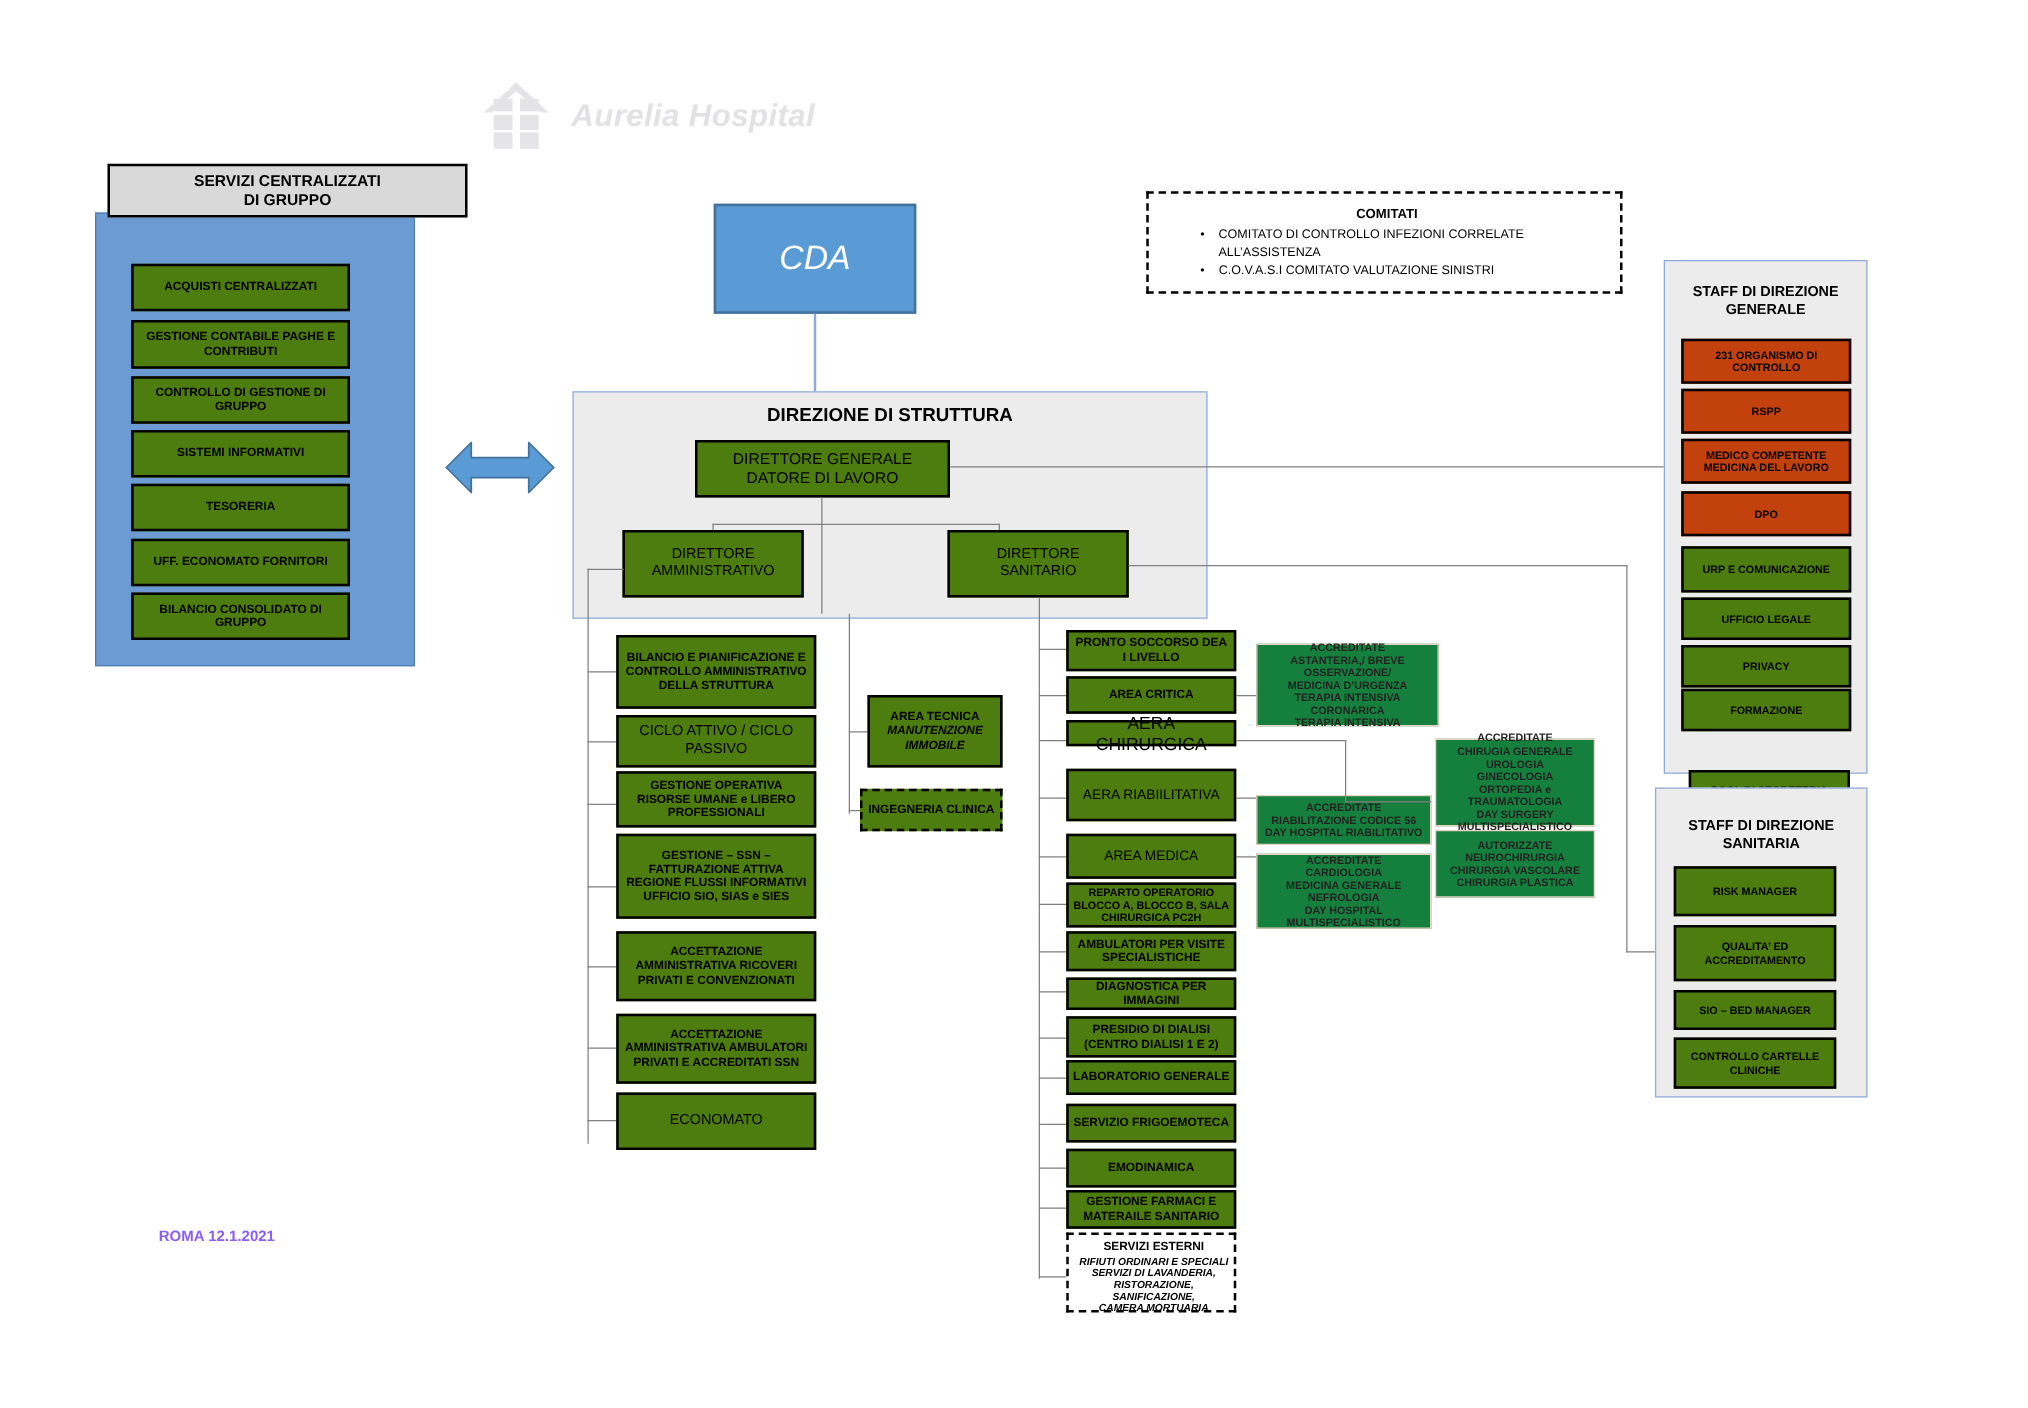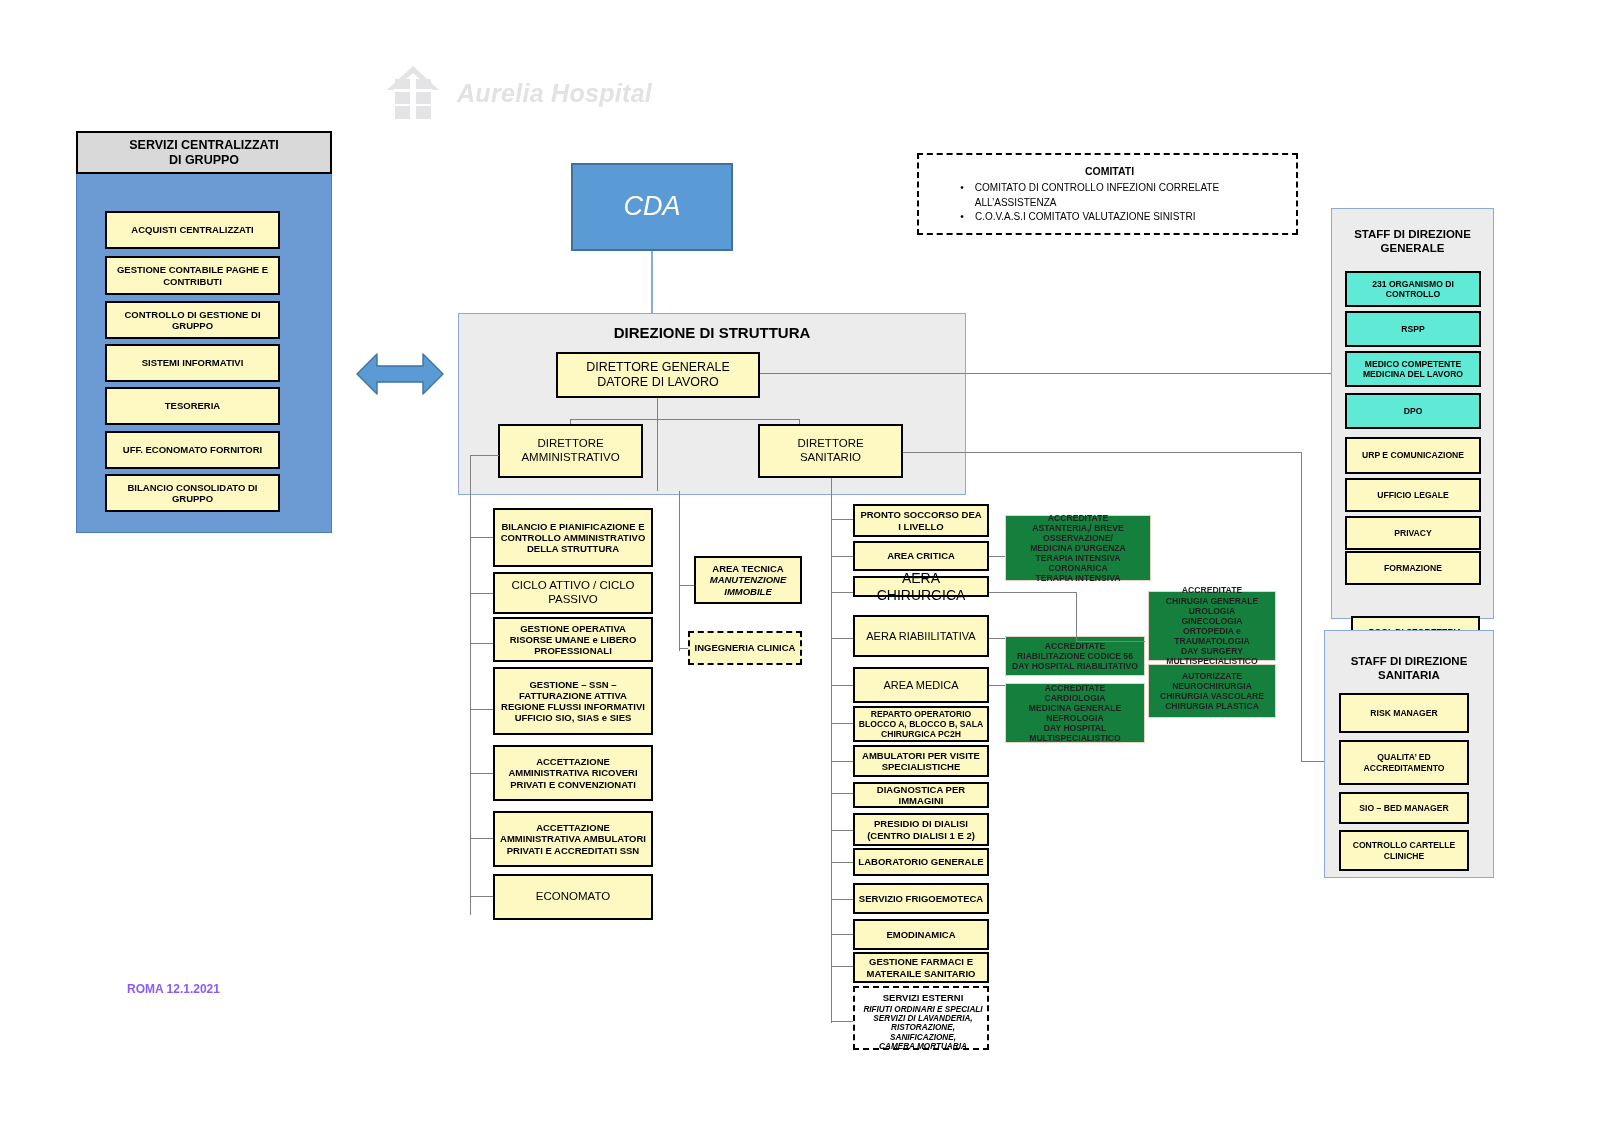--- a/index.html
+++ b/index.html
@@ -4,27 +4,27 @@
 <style>
   html,body{margin:0;padding:0;background:#fff;}
   body{font-family:"Liberation Sans",sans-serif;}
   #canvas{position:relative;width:1622px;height:1126px;overflow:hidden;background:#ffffff;}
 
   .abs{position:absolute;box-sizing:border-box;}
 
   
   .box{
     position:absolute;box-sizing:border-box;
-    border:2.2px solid #000;background:#fef9c3;
+    border:2.2px solid #000;background:#4d7c0f;
     display:flex;align-items:center;justify-content:center;
     text-align:center;color:#000;line-height:1.18;
     padding:2px 3px;
   }
   .box.dashed{border:2.4px dashed #000;}
-  .box.blue-fill{background:#5eead4;justify-content:center;}
+  .box.blue-fill{background:#c2410c;justify-content:center;}
   .box.peach{background:#15803d;border:1px solid #e8d3c3;font-weight:bold;color:#231f20;}
   .box.cda{background:#5b9bd5;border:2px solid #41719c;color:#fff;font-style:italic;font-size:27px;}
 
   .panel{position:absolute;box-sizing:border-box;background:#ececec;border:1px solid #8eaadb;}
   .panel-head{position:absolute;box-sizing:border-box;background:#d9d9d9;border:2.2px solid #000;
     display:flex;align-items:center;justify-content:center;text-align:center;font-weight:bold;line-height:1.2;}
   .bluepanel{position:absolute;box-sizing:border-box;background:#6b9bd2;border:1px solid #4a7fb5;}
 
   .ttl{position:absolute;font-weight:bold;text-align:center;line-height:1.2;color:#000;}
 
@@ -58,21 +58,21 @@
         <rect x="12" y="42" width="15" height="13"></rect>
         <rect x="33" y="42" width="15" height="13"></rect>
         <rect x="12" y="15" width="15" height="10"></rect>
         <rect x="33" y="15" width="15" height="10"></rect>
       </g>
     </svg>
     <span class="logo-txt">Aurelia Hospital</span>
   </div>
 
   <div class="bluepanel" style="left:76px;top:170px;width:256px;height:363px;"></div>
-  <div class="panel-head" style="left:76px;top:131px;width:256px;height:43px;font-size:12.5px;">
+  <div class="panel-head" style="left:86px;top:131px;width:288px;height:43px;font-size:12.5px;">
     <div>
       <div>SERVIZI CENTRALIZZATI</div>
       <div>DI GRUPPO</div>
     </div>
   </div>
 
   <div class="box sm bold" style="left:105px;top:211px;width:175px;height:38px;">
       <span>ACQUISTI  CENTRALIZZATI</span>
     </div>
   <div class="box sm bold" style="left:105px;top:256px;width:175px;height:39px;">
@@ -182,21 +182,21 @@
       <span>ECONOMATO</span>
     </div>
   <div class="box sm bold" style="left:493px;top:811px;width:160px;height:56px;">
       <span>ACCETTAZIONE AMMINISTRATIVA AMBULATORI PRIVATI E ACCREDITATI SSN</span>
     </div>
 
   <div class="line" style="left:679px;top:491px;width:1.4px;height:160px;"></div>
   <div class="line" style="left:679px;top:585px;width:15px;height:1.4px;"></div>
   <div class="line" style="left:679px;top:648px;width:15px;height:1.4px;"></div>
 
-  <div class="box sm bold" style="left:694px;top:556px;width:108px;height:48px;">
+  <div class="box sm bold" style="left:694px;top:556px;width:108px;height:58px;">
     <div>
       <div>AREA TECNICA</div>
       <div class="it">MANUTENZIONE</div>
       <div class="it">IMMOBILE</div>
     </div>
   </div>
   <div class="box dashed sm bold" style="left:688px;top:631px;width:114px;height:34px;">
     <span>INGEGNERIA CLINICA</span>
   </div>
 

